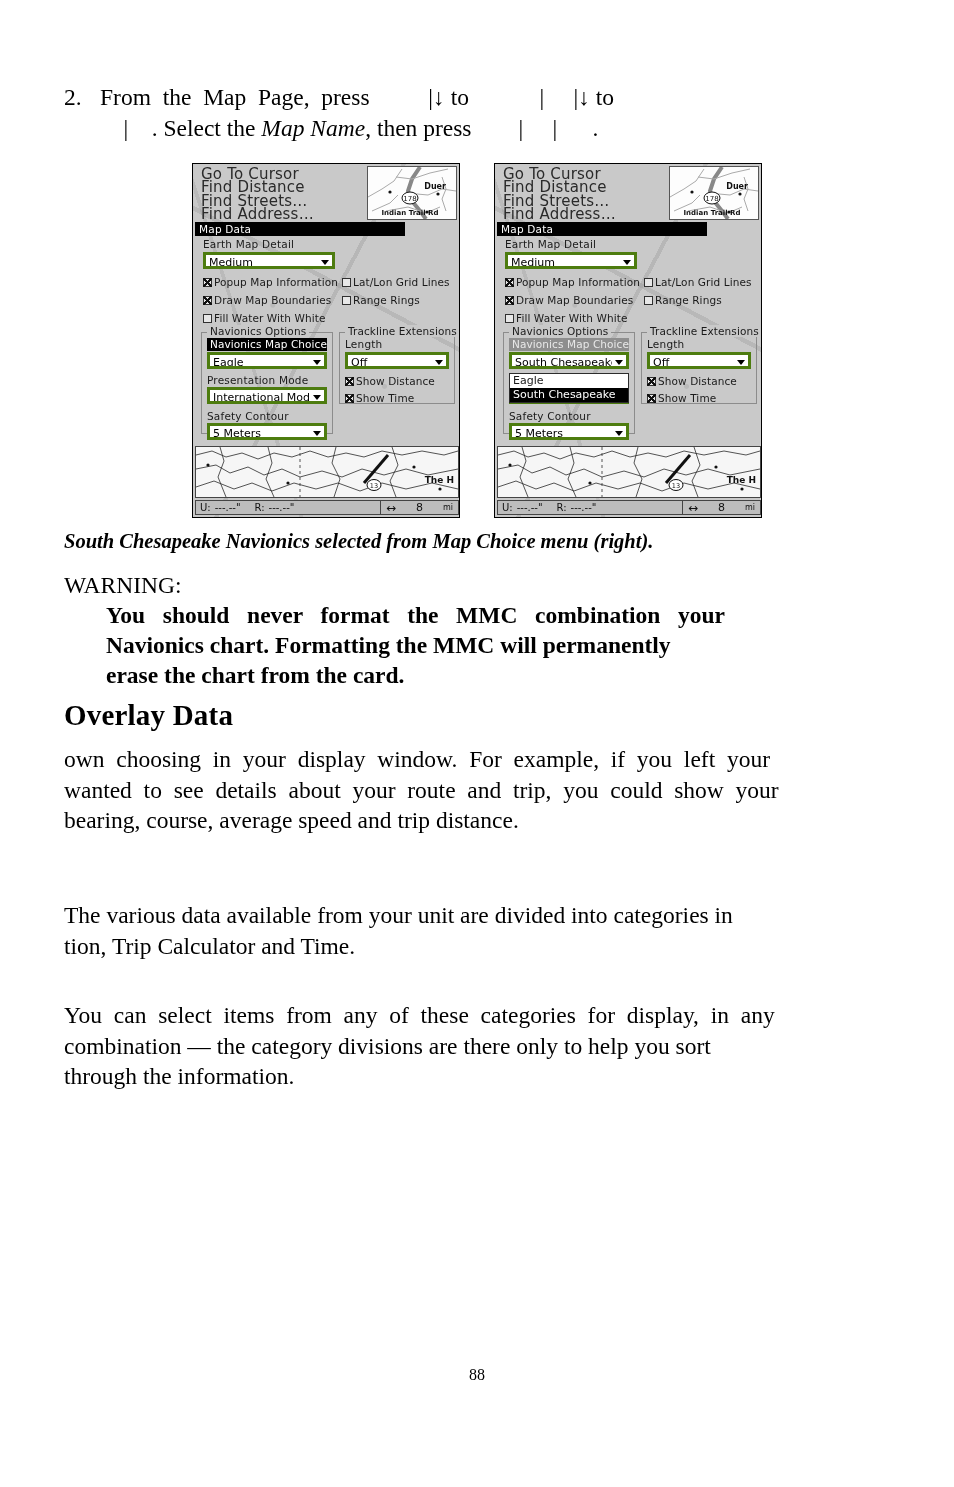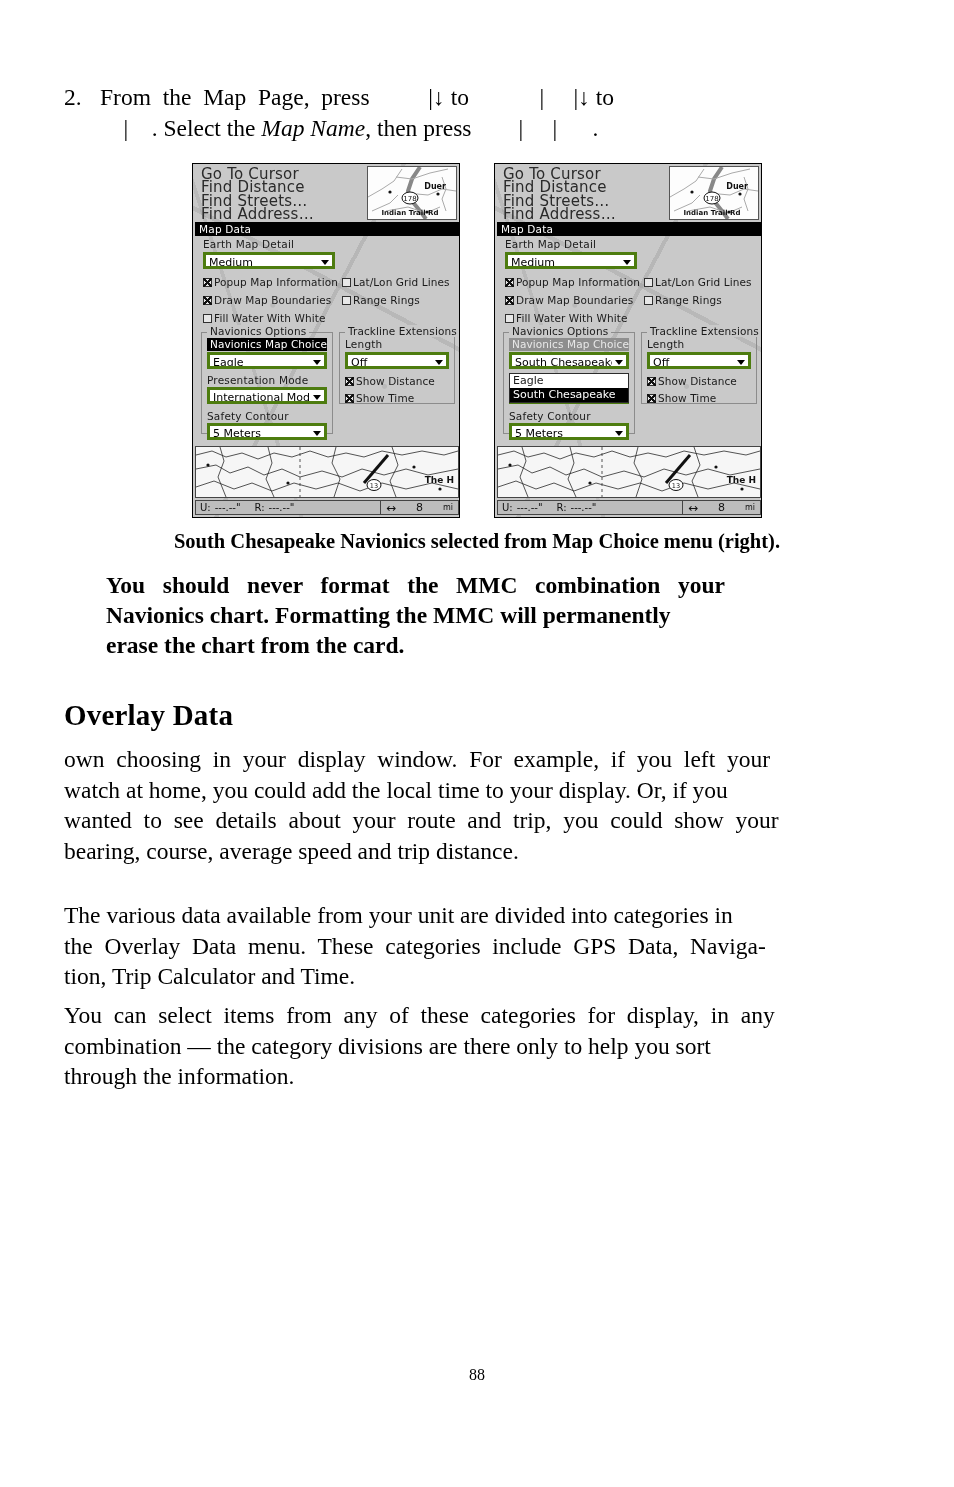--- a/index.html
+++ b/index.html
@@ -111,21 +111,21 @@
     box-sizing: border-box;
     overflow: hidden;
     z-index: 4;
   }
   .minimap svg { display: block; }
 
   
   .titlebar {
     position: absolute;
     left: 2px; top: 58px;
-    width: 264px;
+    width: 210px;
     height: 14px;
     background: #000;
     color: #fff;
     font-size: 10.5px;
     line-height: 14px;
     padding-left: 4px;
     box-sizing: border-box;
     z-index: 5;
     letter-spacing: .2px;
   }
@@ -296,24 +296,24 @@
   }
   .statusbar .zoombox .sz { font-size: 11px; }
   .statusbar .zoombox .unitlbl { font-size: 8px; }
 
   
   .caption {
     position: absolute;
     left: 64px;
     top: 528px;
     width: 826px;
-    text-align: center;
     font-weight: bold;
     font-size: 20.5px;
     line-height: 26px;
+    font-style: italic;
   }
 
   .warnwrap { position: absolute; left: 64px; top: 570px; width: 826px; }
   .warnhead { font-size: 23.5px; line-height: 30px; }
   .warnbody {
     margin-left: 42px;
     font-weight: bold;
     font-size: 23.5px;
     line-height: 30px;
     text-align: justify;
@@ -653,39 +653,38 @@
           <span class="sz">8</span>
           <span class="unitlbl">mi</span>
         </span>
       </div>
     </div>
   </div>
 
   <div class="caption">South Chesapeake Navionics selected from Map Choice menu (right).</div>
 
   <div class="warnwrap">
+    <div class="warnhead">WARNING:</div>
     <div class="warnbody">
       <span class="ln">You   should   never   format   the   MMC   combination   your</span>
       <span class="ln">Navionics chart. Formatting the MMC will permanently</span>
       <span class="ln">erase the chart from the card.</span>
     </div>
   </div>
 
   <h2 class="secthead">Overlay Data</h2>
 
   <div class="para p1">
     <span class="ln">own  choosing  in  your  display  window.  For  example,  if  you  left  your</span>
-    <span class="ln">watch at home, you could add the local time to your display. Or, if you</span>
     <span class="ln">wanted  to  see  details  about  your  route  and  trip,  you  could  show  your</span>
     <span class="ln">bearing, course, average speed and trip distance.</span>
   </div>
 
   <div class="para p2">
     <span class="ln">The various data available from your unit are divided into categories in</span>
-    <span class="ln">the  Overlay  Data  menu.  These  categories  include  GPS  Data,  Naviga-</span>
     <span class="ln">tion, Trip Calculator and Time.</span>
   </div>
 
   <div class="para p3">
     <span class="ln">You  can  select  items  from  any  of  these  categories  for  display,  in  any</span>
     <span class="ln">combination — the category divisions are there only to help you sort</span>
     <span class="ln">through the information.</span>
   </div>
 
   <div class="pagenum">88</div>

